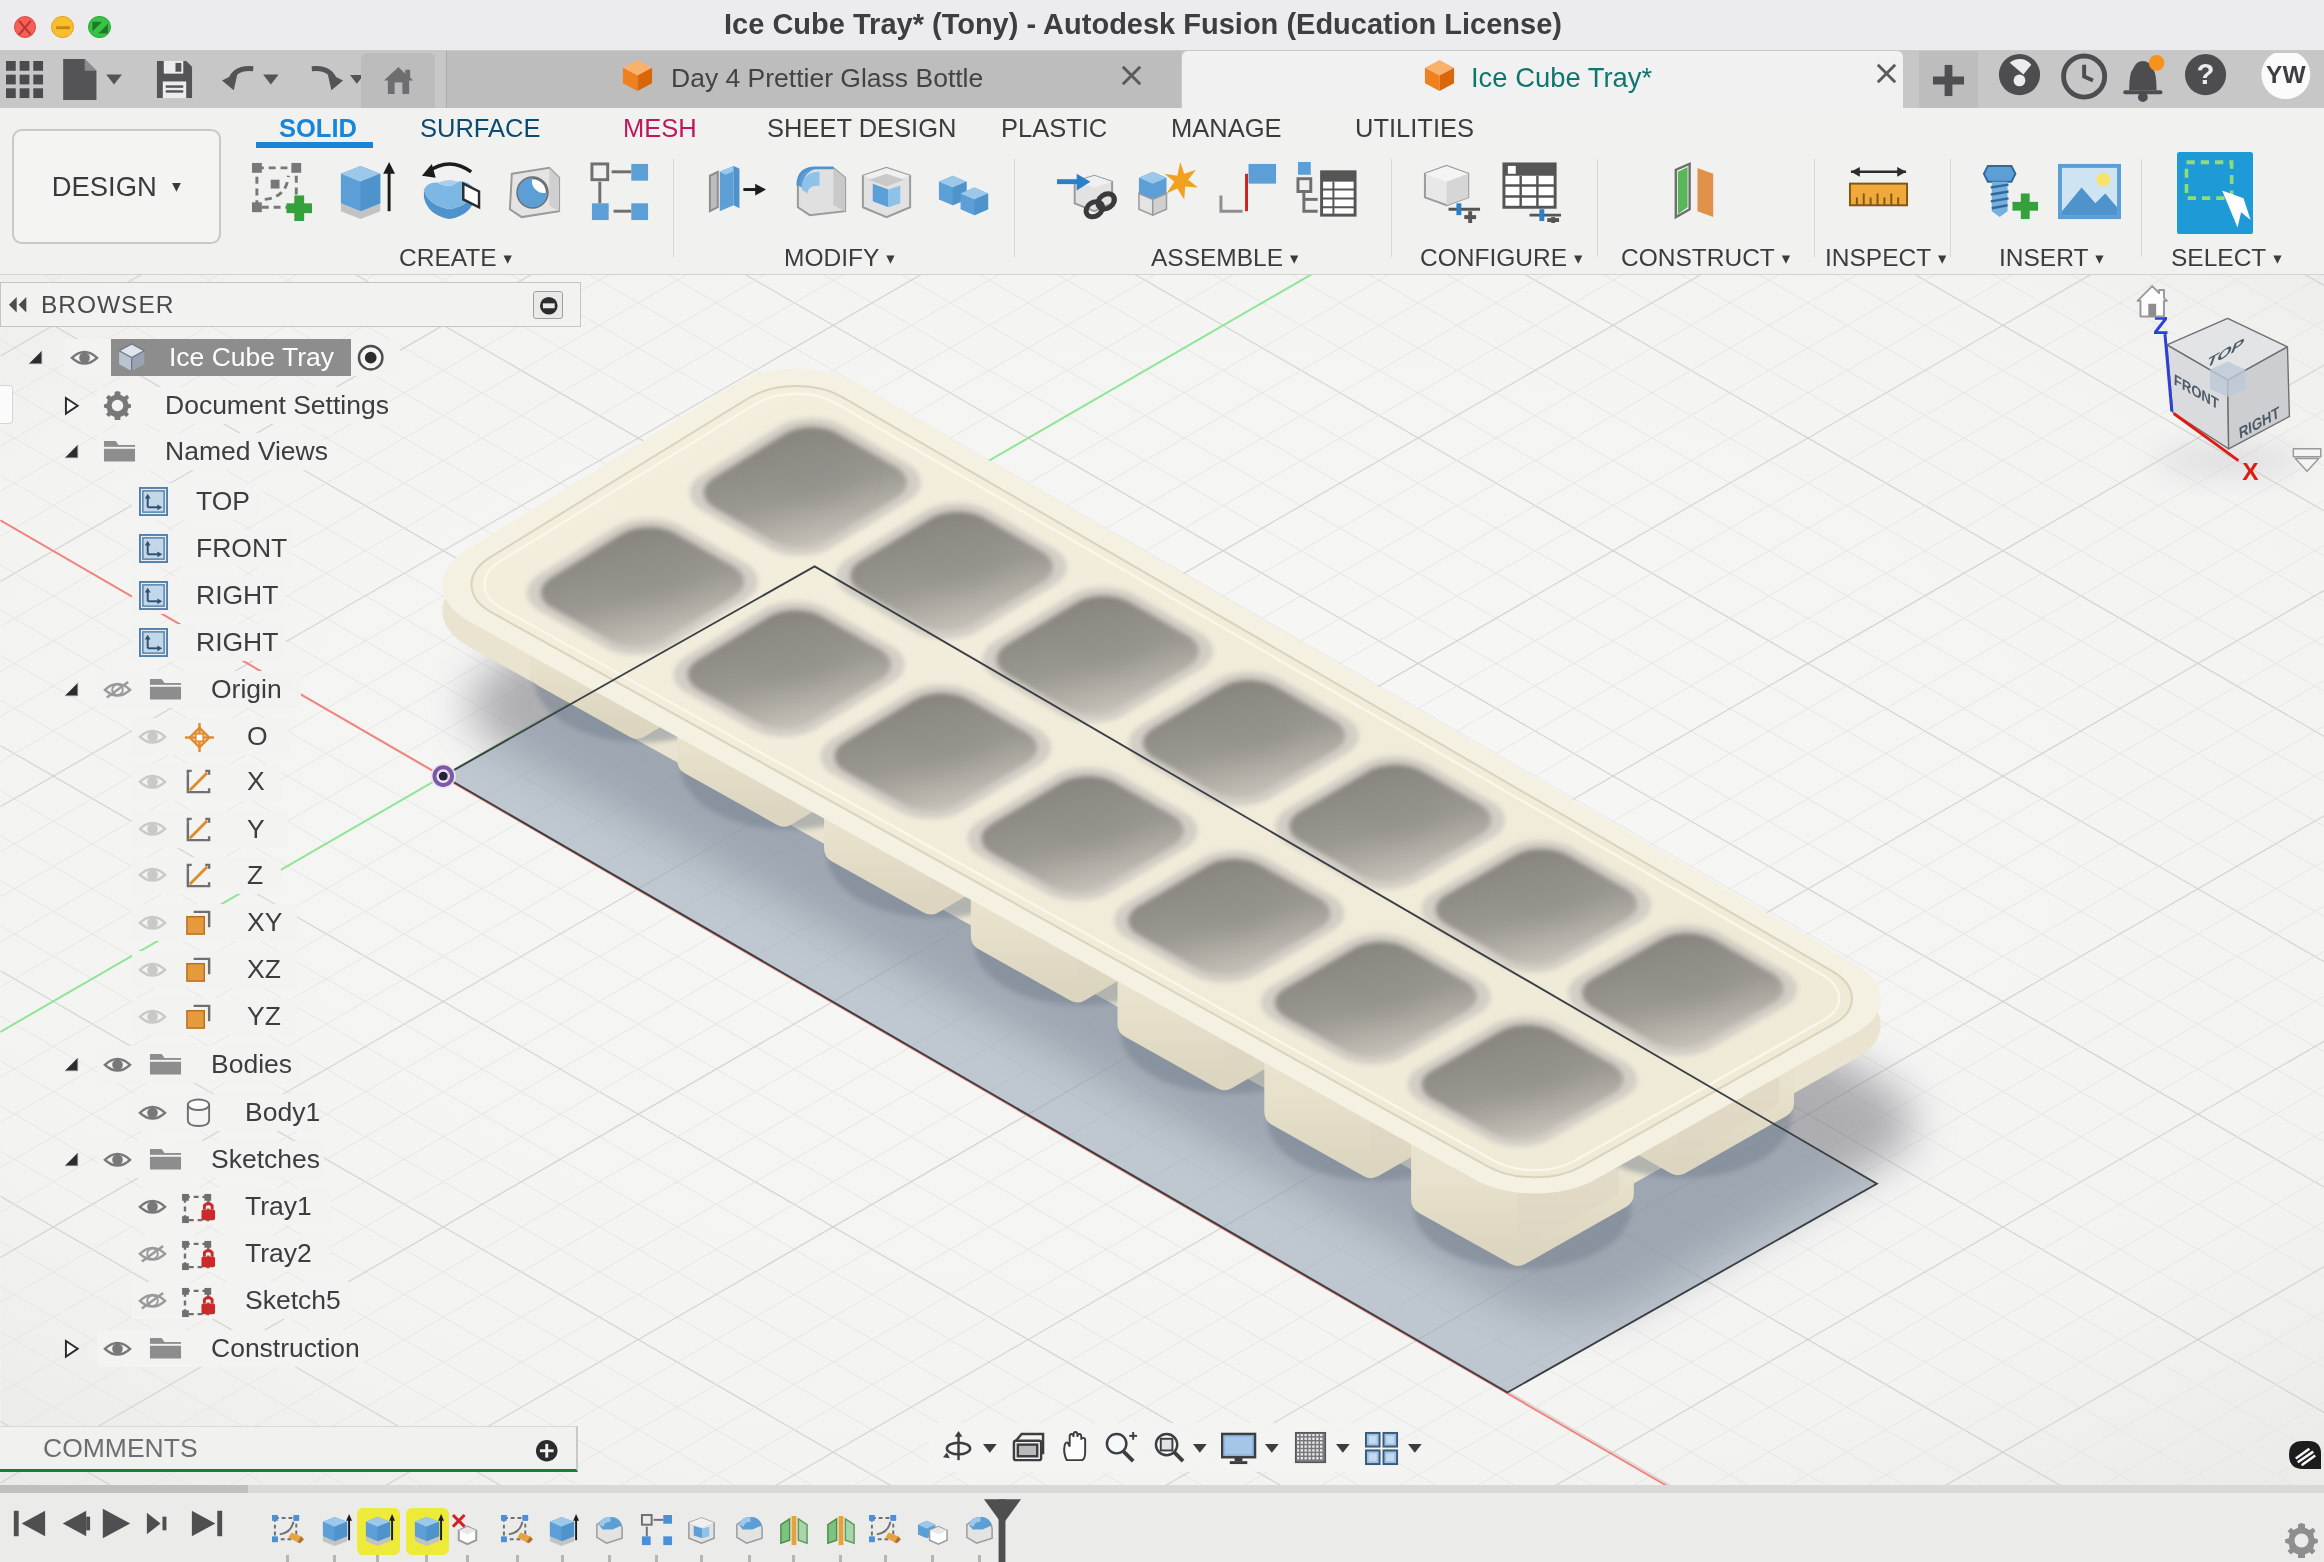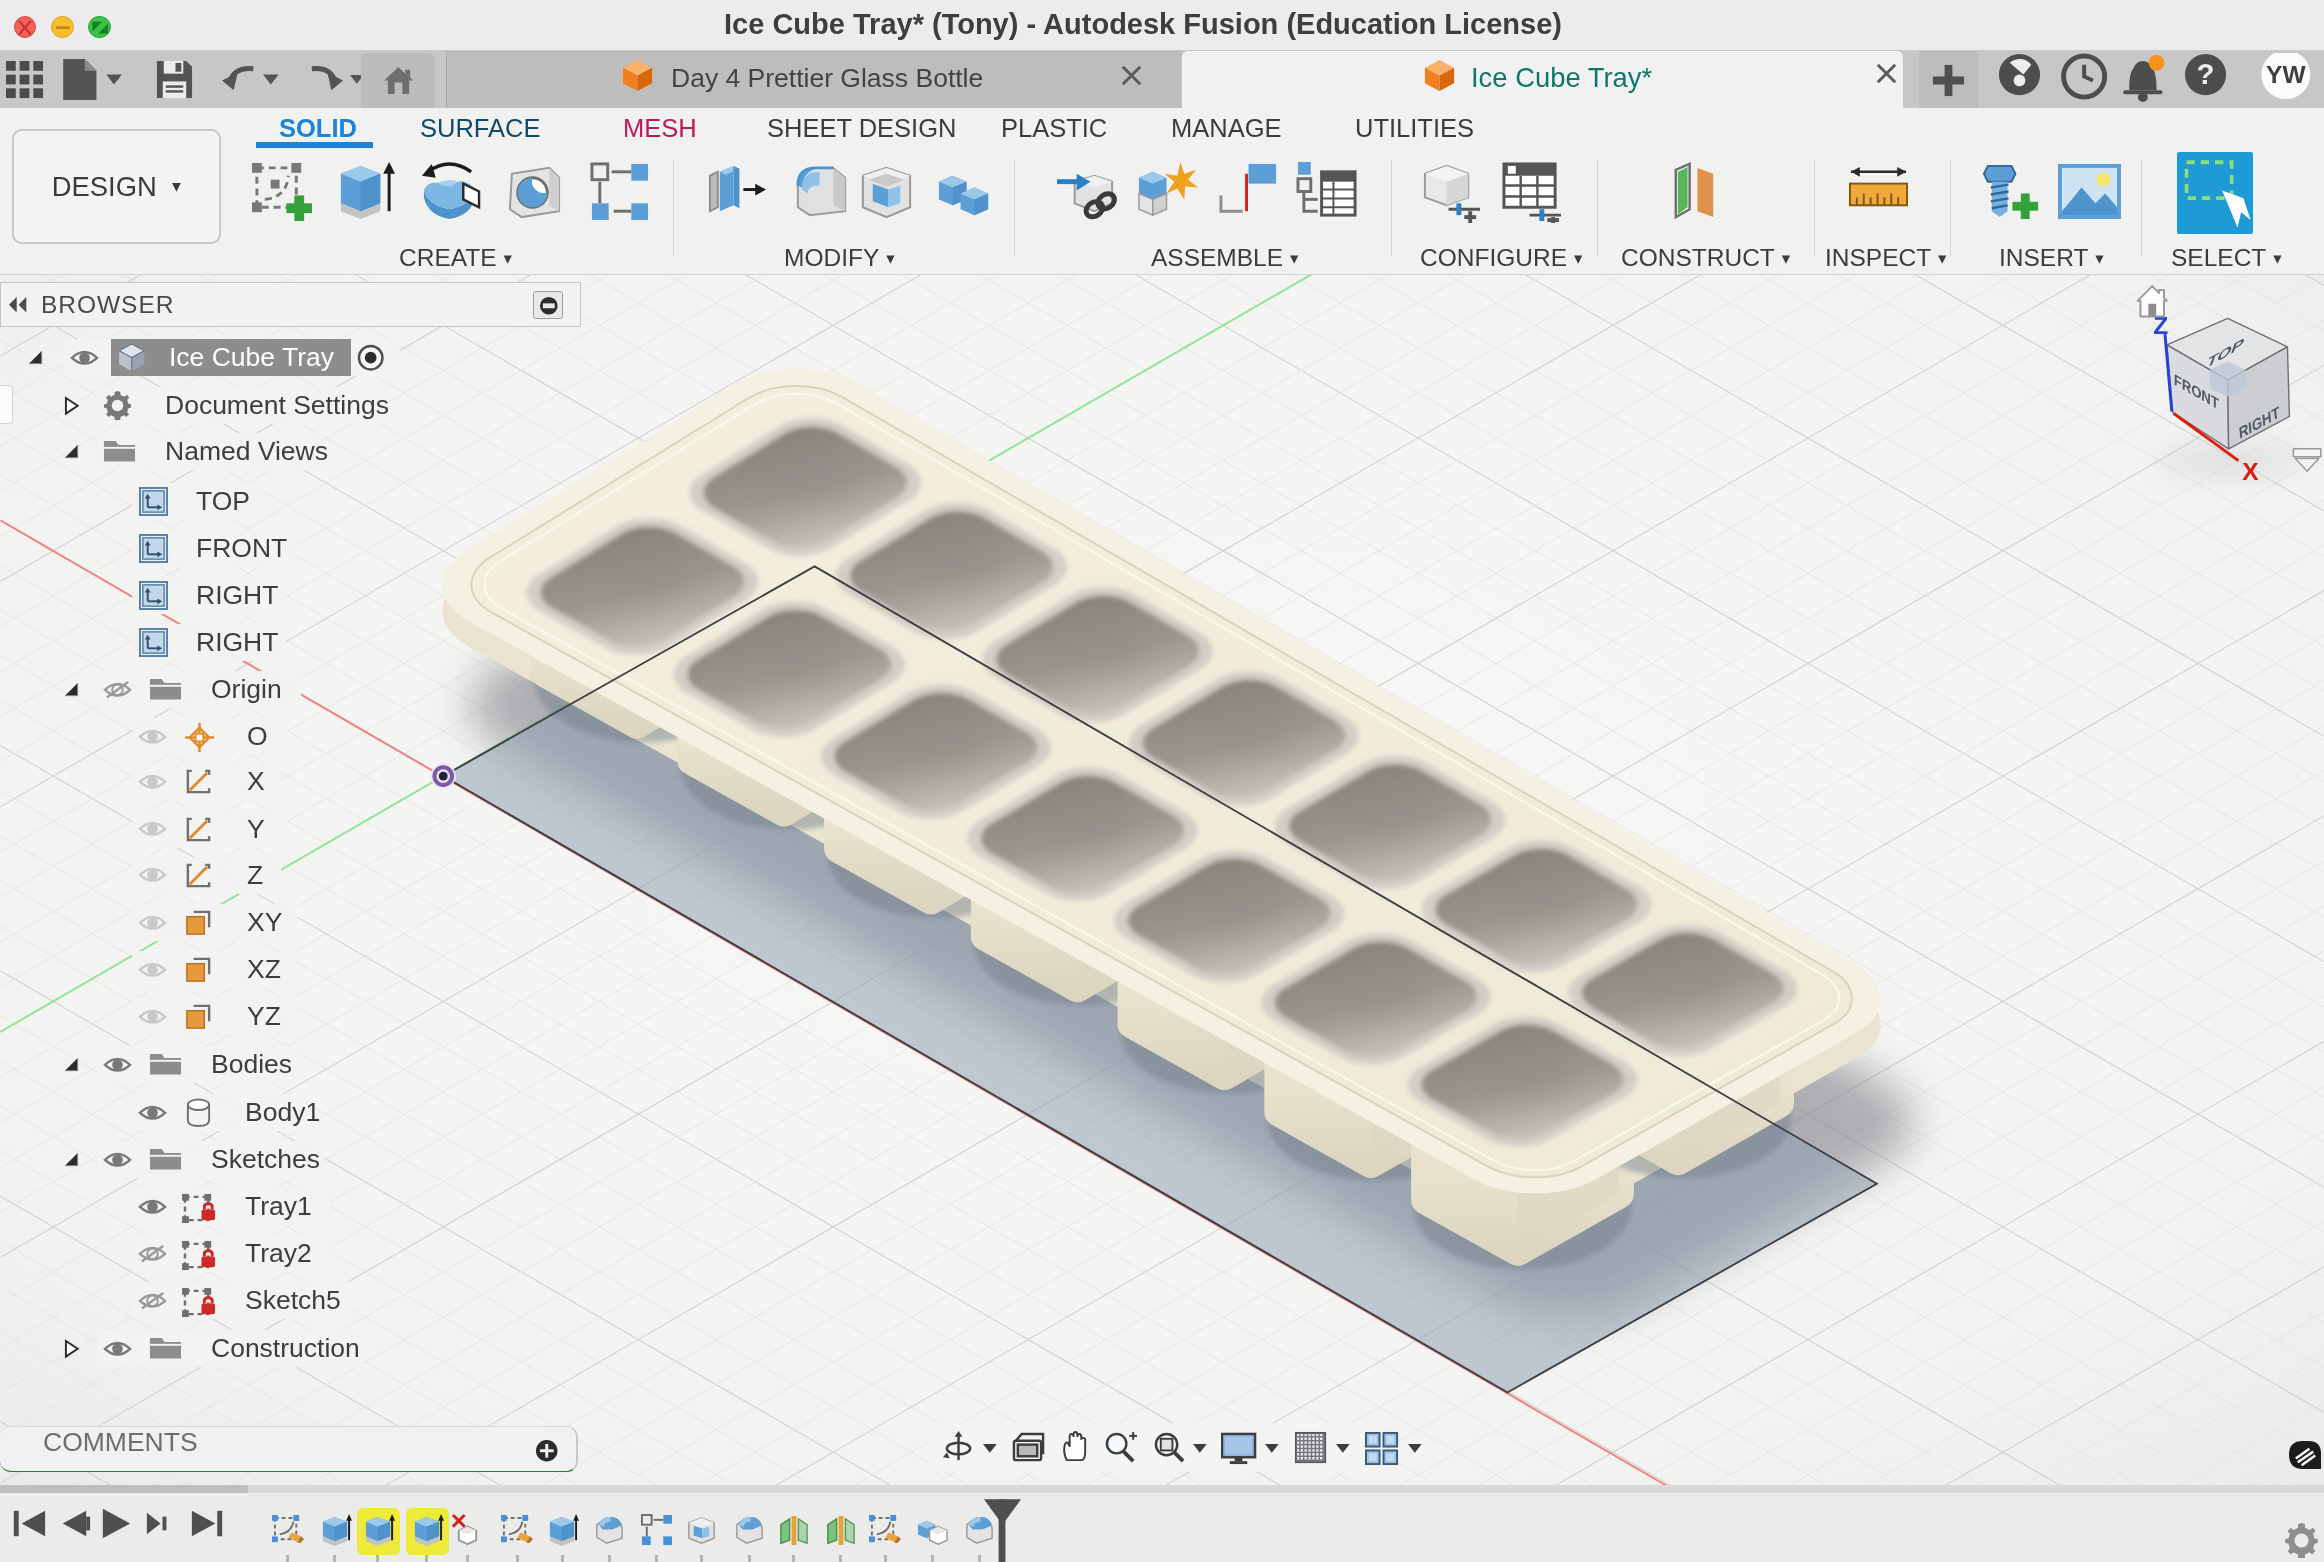--- a/index.html
+++ b/index.html
@@ -10,21 +10,21 @@
 #tabbar{left:0;top:51px;width:2325px;height:57px;background:#c7c7c8;}
 #tab1{left:446px;top:51px;width:735px;height:57px;background:#bdbdbe;border-left:1px solid #ababac;}
 #tab2{left:1182px;top:51px;width:721px;height:57px;background:#f1f1f1;border-radius:5.9px 5.9px 0 0;}
 #ribbon{left:0;top:108px;width:2325px;height:167px;background:#f1f1f0;border-bottom:1px solid #d2d2d1;}
 .rtab{position:absolute;top:8.8px;font-size:25.5px;color:#3c3c3e;}
 .glabel{position:absolute;top:135px;font-size:24.5px;color:#3c3c3e;}
 .glabel i{font-style:normal;font-size:16.7px;vertical-align:2px;margin-left:6.9px;}
 .gsep{position:absolute;top:47px;height:98px;width:1px;background:#d7d7d6;}
 #design{left:11.8px;top:129px;width:209px;height:115px;background:#f4f4f3;border:2px solid #c9c9c8;border-radius:9.8px;font-size:27.4px;color:#3a3a3c;display:flex;align-items:center;justify-content:center;}
 #browserhdr{left:0;top:282px;width:581px;height:45px;background:#f2f2f1;border:1px solid #c5c5c6;display:flex;align-items:center;}
-#comments{left:0;top:1426px;width:578px;height:46px;background:#f1f1f0;border-right:2px solid #c9c9c9;border-top:1px solid #d8d8d8;border-bottom:1px solid #15803d;display:flex;border-radius:11px;}
+#comments{left:0;top:1426px;width:578px;height:46px;background:#f1f1f0;border-right:2px solid #c9c9c9;border-top:1px solid #d8d8d8;border-bottom:3px solid #15803d;display:flex;align-items:center;}
 #navbar{left:929px;top:1423px;width:457px;height:49px;background:rgba(243,243,242,0.95);border-radius:2.9px;display:flex;align-items:center;justify-content:space-around;padding:0 7.8px;}
 #tlscroll{left:0;top:1485px;width:2325px;height:7.8px;background:#d9d9d8;}
 #timeline{left:0;top:1493px;width:2325px;height:70px;background:#ebebea;}
 </style></head><body>
 <div id="app">
 
 <div class="abs" style="left:0;top:0">
 <svg width="2325" height="1562" viewBox="0 0 2372 1594" font-family="Liberation Sans, sans-serif">
 <defs>
 <radialGradient id="bgg" cx="0.5" cy="0.45" r="0.75">

